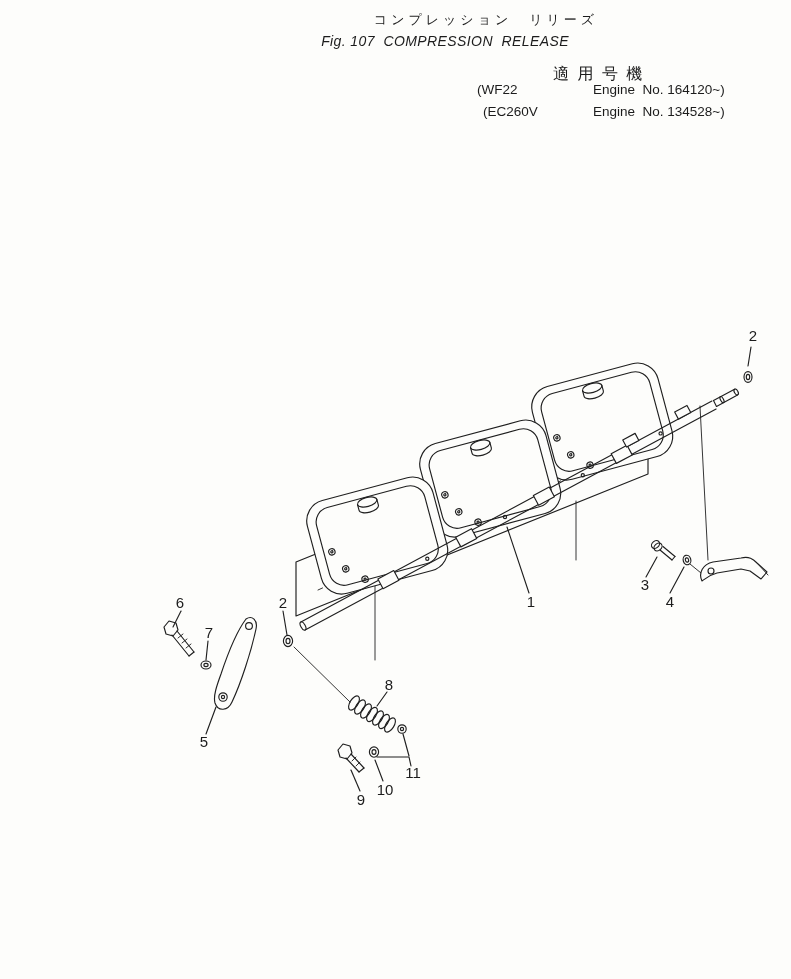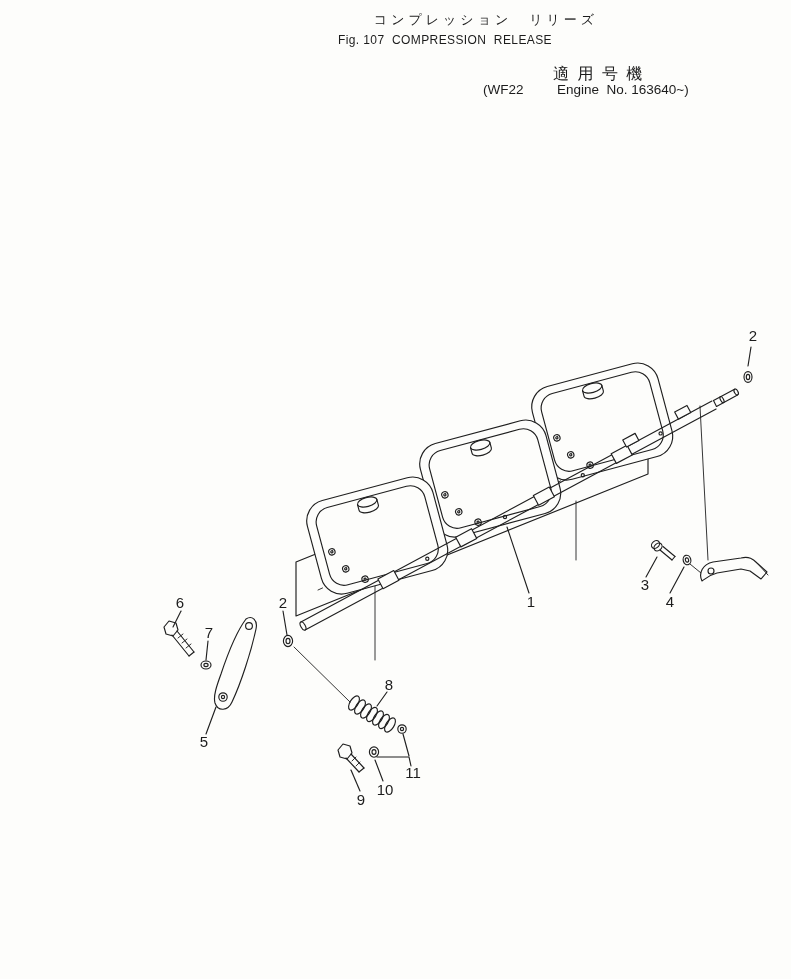--- a/index.html
+++ b/index.html
@@ -8,28 +8,28 @@
   .page {
     position:relative; width:791px; height:979px; margin:0 auto;
     background:#fdfdfb; color:#1c1c1c; overflow:hidden;
   }
   .ja-title {
     position:absolute; top:11px; left:486px; transform:translateX(-50%);
     font-size:13px; letter-spacing:4px; white-space:pre;
   }
   .en-title {
     position:absolute; top:33px; left:445px; transform:translateX(-50%);
-    font-size:12px; letter-spacing:0.4px; white-space:pre;
+    font-size:14px; letter-spacing:0.4px; white-space:pre;font-style:italic;
   }
   .app-heading {
     position:absolute; top:64px; left:553px;
     font-size:16px; letter-spacing:2px; white-space:pre;
   }
   .app-rows { position:absolute; top:79px; left:477px; font-size:13.5px; }
-  .app-row { display:flex; height:21.8px; align-items:center; white-space:pre; }
+  .app-row { display:flex; height:21.8px; align-items:center; white-space:pre;gap:36px; }
   .app-row .model { width:80px; }
   .app-row:last-child .model { padding-left:6px; }
   svg.diagram { position:absolute; left:0; top:0; }
   svg.diagram * { stroke:#1f1f1f; stroke-width:1.15; fill:none; stroke-linecap:round; stroke-linejoin:round; }
   svg.diagram .paper { fill:#fdfdfb; }
   svg.diagram .dashed { stroke-dasharray:5 4; }
   svg.diagram .thin { stroke-width:0.9; }
   svg.diagram text { stroke:none !important; fill:#1c1c1c; font-size:15px; font-family:"Liberation Sans","DejaVu Sans",sans-serif; }
 </style>
 </head>
@@ -38,21 +38,25 @@
 <div class="page">
 
   <div class="ja-title">コンプレッション　リリーズ</div>
   <div class="en-title">Fig. 107  COMPRESSION  RELEASE</div>
 
   <div class="app-heading">適 用 号 機</div>
 
   <div class="app-rows">
     <div class="app-row">
       <span class="model">(WF22</span>
-      <span class="engine">Engine  No. 163640~)</span>
+      <span class="engine">Engine  No. 164120~)</span>
+    </div>
+    <div class="app-row">
+      <span class="model">(EC260V</span>
+      <span class="engine">Engine  No. 134528~)</span>
     </div>
   </div>
 
   <svg class="diagram" width="791" height="979" viewBox="0 0 791 979">
 
     <defs>
       <g id="cover">
         <rect class="paper" x="0" y="0" width="130" height="96" rx="21"></rect>
         <rect x="9" y="8" width="112" height="80" rx="15"></rect>
         <ellipse cx="64" cy="13" rx="10" ry="4.5"></ellipse>

